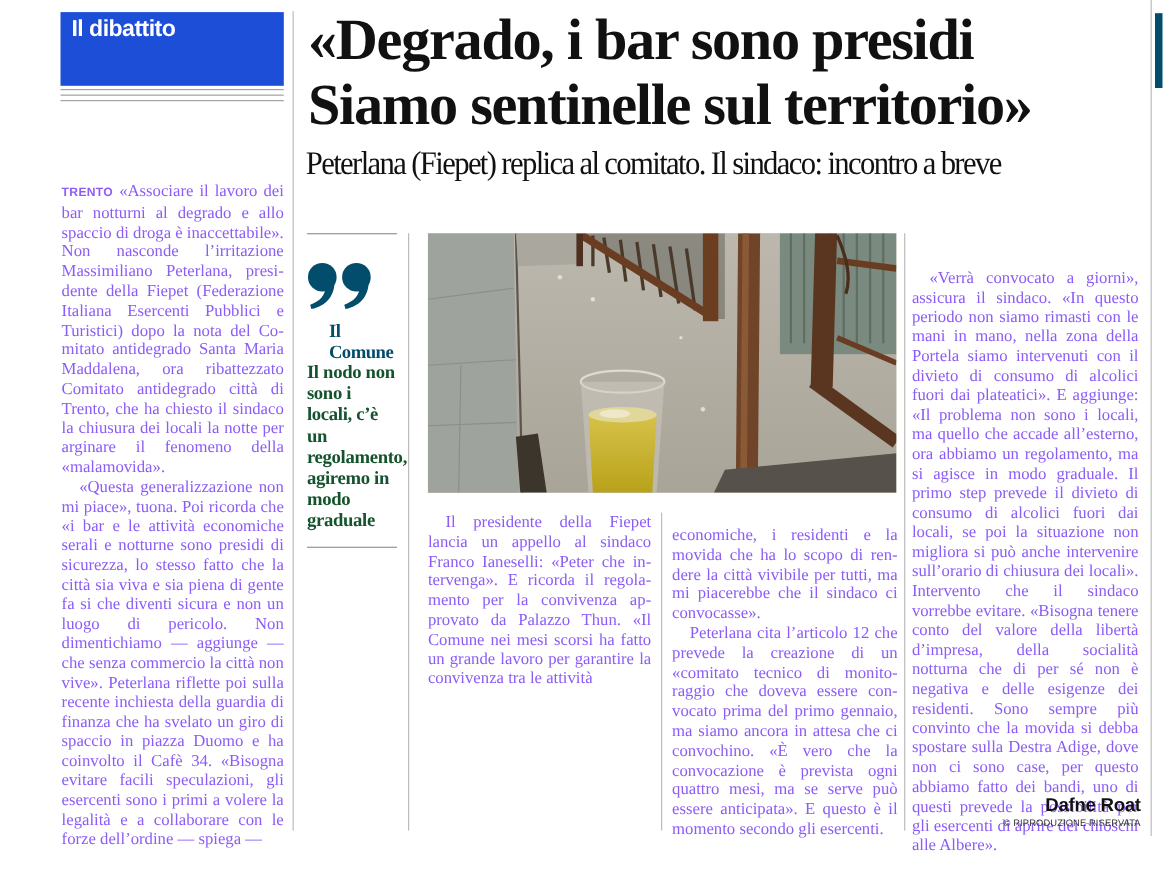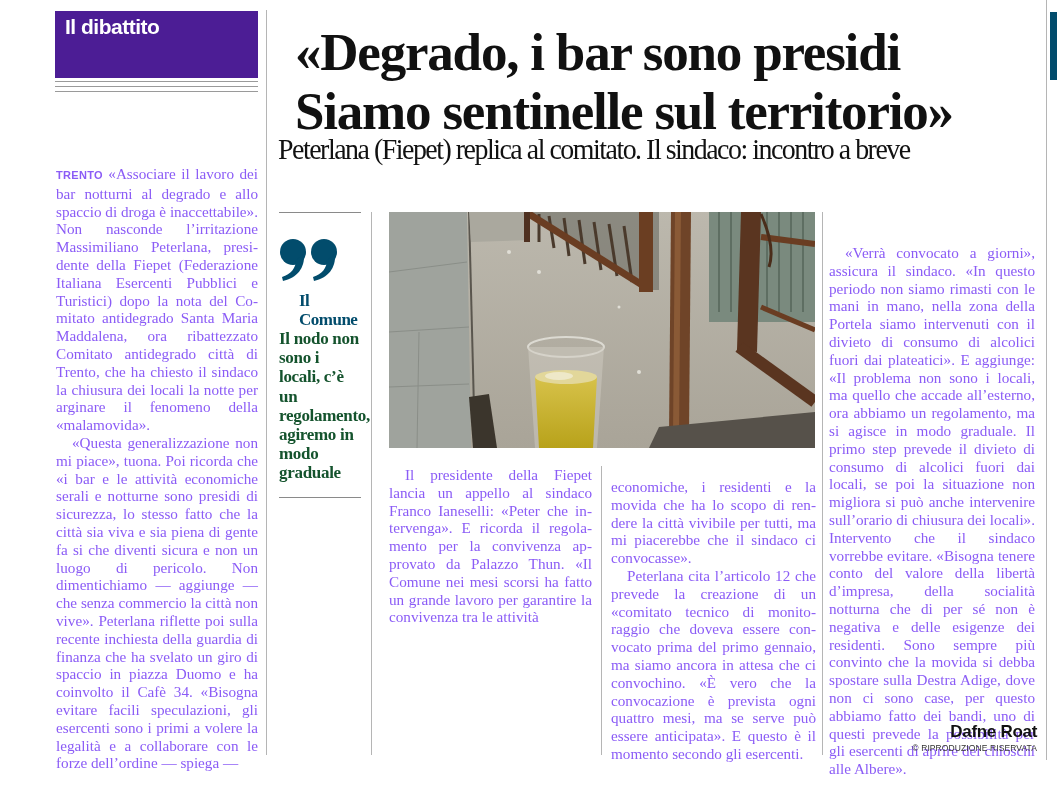--- a/index.html
+++ b/index.html
@@ -1,18 +1,18 @@
 <!DOCTYPE html>
 <html><head>
 <meta charset="utf-8">
 <style>
   html, body { margin:0; padding:0; background:#ffffff; }
   body { width:1057px; height:791px; position:relative; overflow:hidden; font-family:"Liberation Serif","DejaVu Serif",serif; color:#1a1a1a; }
 
-  .kicker-box { position:absolute; left:55px; top:11px; width:203px; height:67px; background:#4c1d95; }
+  .kicker-box { position:absolute; left:55px; top:11px; width:203px; height:67px; background:#1d4ed8; }
   .kicker-text { position:absolute; left:10px; top:4px; color:#ffffff; font-family:"Liberation Sans","DejaVu Sans",sans-serif; font-weight:bold; font-size:21px; letter-spacing:-0.5px; }
   .kicker-rules { position:absolute; left:55px; top:81px; width:203px; }
   .kicker-rules div { height:1px; background:#9a9a9a; margin-bottom:4px; }
 
   .vline { position:absolute; background:#b5b5b5; width:1px; }
 
   .headline { position:absolute; left:280px; top:8px; width:760px; font-family:"Liberation Serif","DejaVu Serif",serif; font-size:53px; line-height:59px; color:#111; letter-spacing:-1.2px; }
   .headline div { white-space:nowrap; }
 
   .subhead { position:absolute; left:278px; top:132px; width:780px; font-family:"Liberation Serif","DejaVu Serif",serif; font-size:30px; color:#111; letter-spacing:-1.6px; white-space:nowrap; transform:scaleX(0.93); transform-origin:left top; }
@@ -53,21 +53,21 @@
     <div></div>
 </div>
 
 <div class="vline" style="left:266px; top:10px; height:745px;"></div>
 <div class="vline" style="left:371px; top:212px; height:543px;"></div>
 <div class="vline" style="left:601px; top:466px; height:289px;"></div>
 <div class="vline" style="left:822px; top:212px; height:543px;"></div>
 <div class="vline" style="left:1046px; top:0px; height:760px;"></div>
 <div class="edge-box"></div>
 
-<h1 class="headline" style="margin:15px;">
+<h1 class="headline" style="margin:0;">
   <div>«Degrado, i bar sono presidi</div>
   <div>Siamo sentinelle sul territorio»</div>
 </h1>
 
 <h2 class="subhead" style="margin:0; font-weight:normal;">Peterlana (Fiepet) replica al comitato. Il sindaco: incontro a breve</h2>
 
 <div class="col col1">
   <p><span class="dateline">TRENTO</span> <span>«Associare il lavoro dei bar notturni al degrado e allo spaccio di droga è inaccettabi­le». Non nasconde l’irritazione Massimiliano Peterlana, presi­dente della Fiepet (Federazio­ne Italiana Esercenti Pubblici e Turistici) dopo la nota del Co­mitato antidegrado Santa Ma­ria Maddalena, ora ribattezzato Comitato antidegrado città di Trento, che ha chiesto il sinda­co la chiusura dei locali la notte per arginare il fenomeno della «malamovida».</span></p>
   <p class="indent">«Questa generalizzazione non mi piace», tuona. Poi ri­corda che «i bar e le attività economiche serali e notturne sono presidi di sicurezza, lo stesso fatto che la città sia viva e sia piena di gente fa si che di­venti sicura e non un luogo di pericolo. Non dimentichiamo — aggiunge — che senza com­mercio la città non vive». Peter­lana riflette poi sulla recente inchiesta della guardia di fi­nanza che ha svelato un giro di spaccio in piazza Duomo e ha coinvolto il Cafè 34. «Bisogna evitare facili speculazioni, gli esercenti sono i primi a volere la legalità e a collaborare con le forze dell’ordine — spiega —</p>
 </div>

